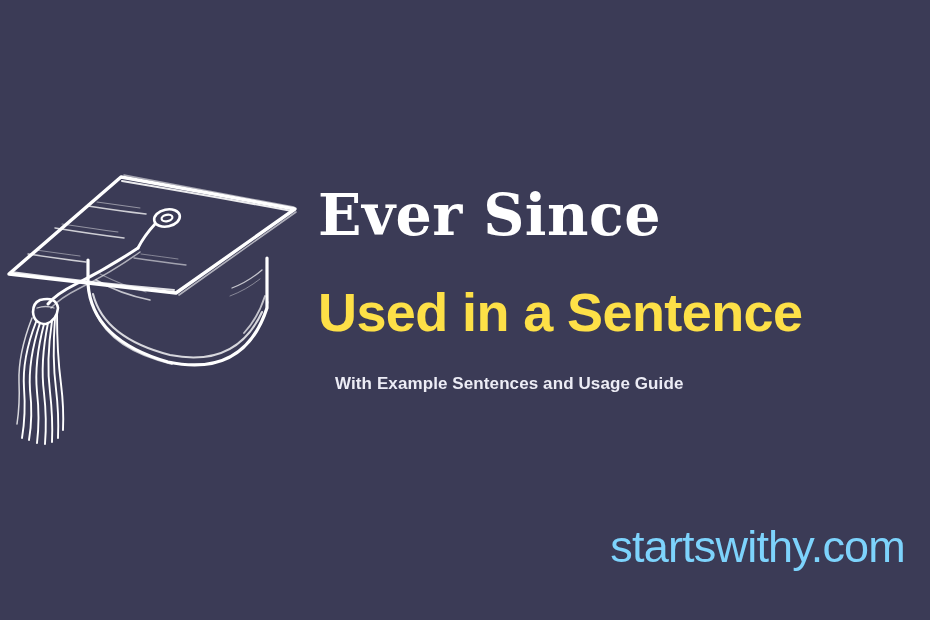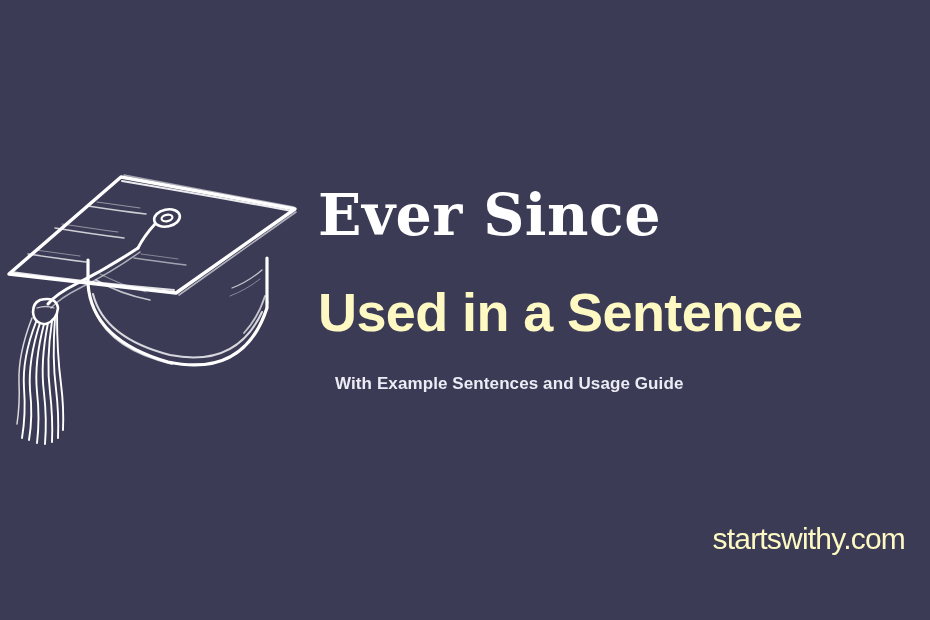--- a/index.html
+++ b/index.html
@@ -56,21 +56,21 @@
     margin: 0;
     -webkit-font-smoothing: antialiased;
   }
 
   #headline-sub {
     font-family: "Liberation Sans", sans-serif;
     font-weight: 700;
     font-size: 54px;
     line-height: 1.0;
     letter-spacing: -0.6px;
-    color: #fef9c3;
+    color: #fde047;
     white-space: nowrap;
     margin: 0;
     margin-top: 42px;
   }
 
   #tagline {
     font-family: "Liberation Sans", sans-serif;
     font-weight: 700;
     font-size: 17px;
     line-height: 1.2;
@@ -81,24 +81,24 @@
     margin-top: 35px;
   }
 
   
   #brand {
     position: absolute;
     right: 25px;
     top: 524px;
     font-family: "Liberation Sans", sans-serif;
     font-weight: 400;
-    font-size: 30px;
+    font-size: 45px;
     line-height: 1.0;
     letter-spacing: -0.8px;
-    color: #fef9c3;
+    color: #7dd3fc;
     white-space: nowrap;
     text-align: right;
   }
 </style>
 </head>
 <body>
 
 <div id="poster">
 
   <div id="cap-illustration">

